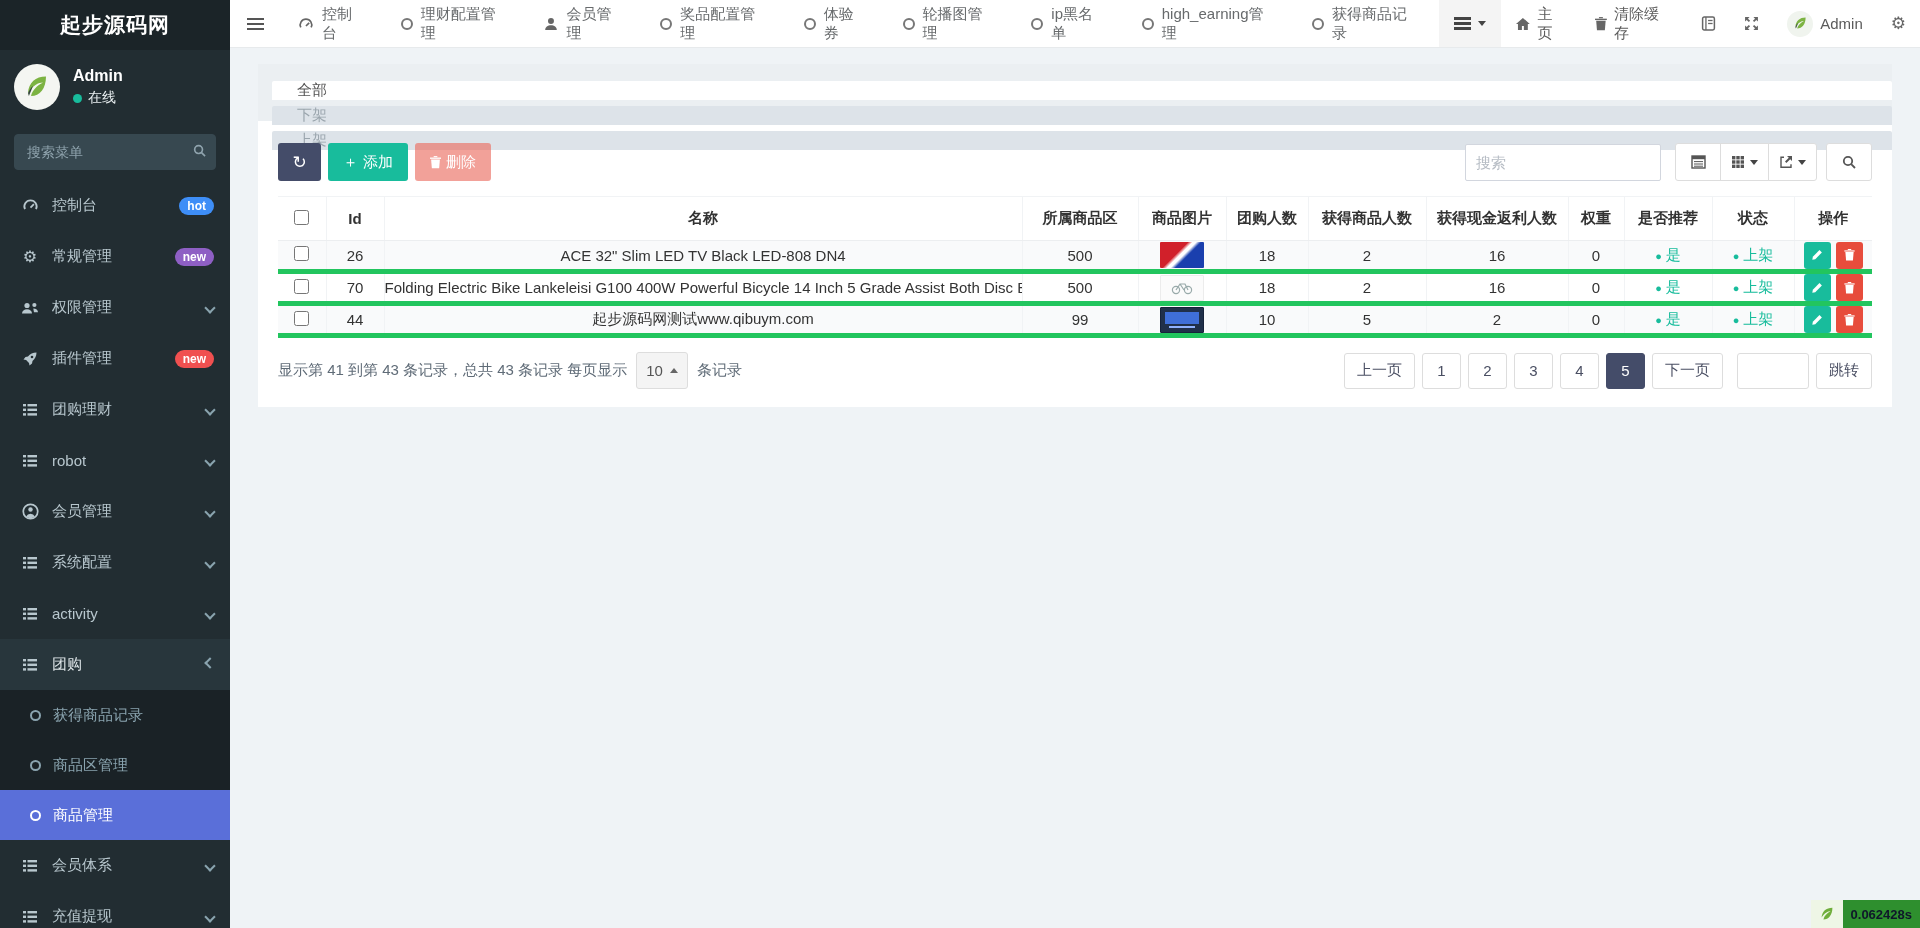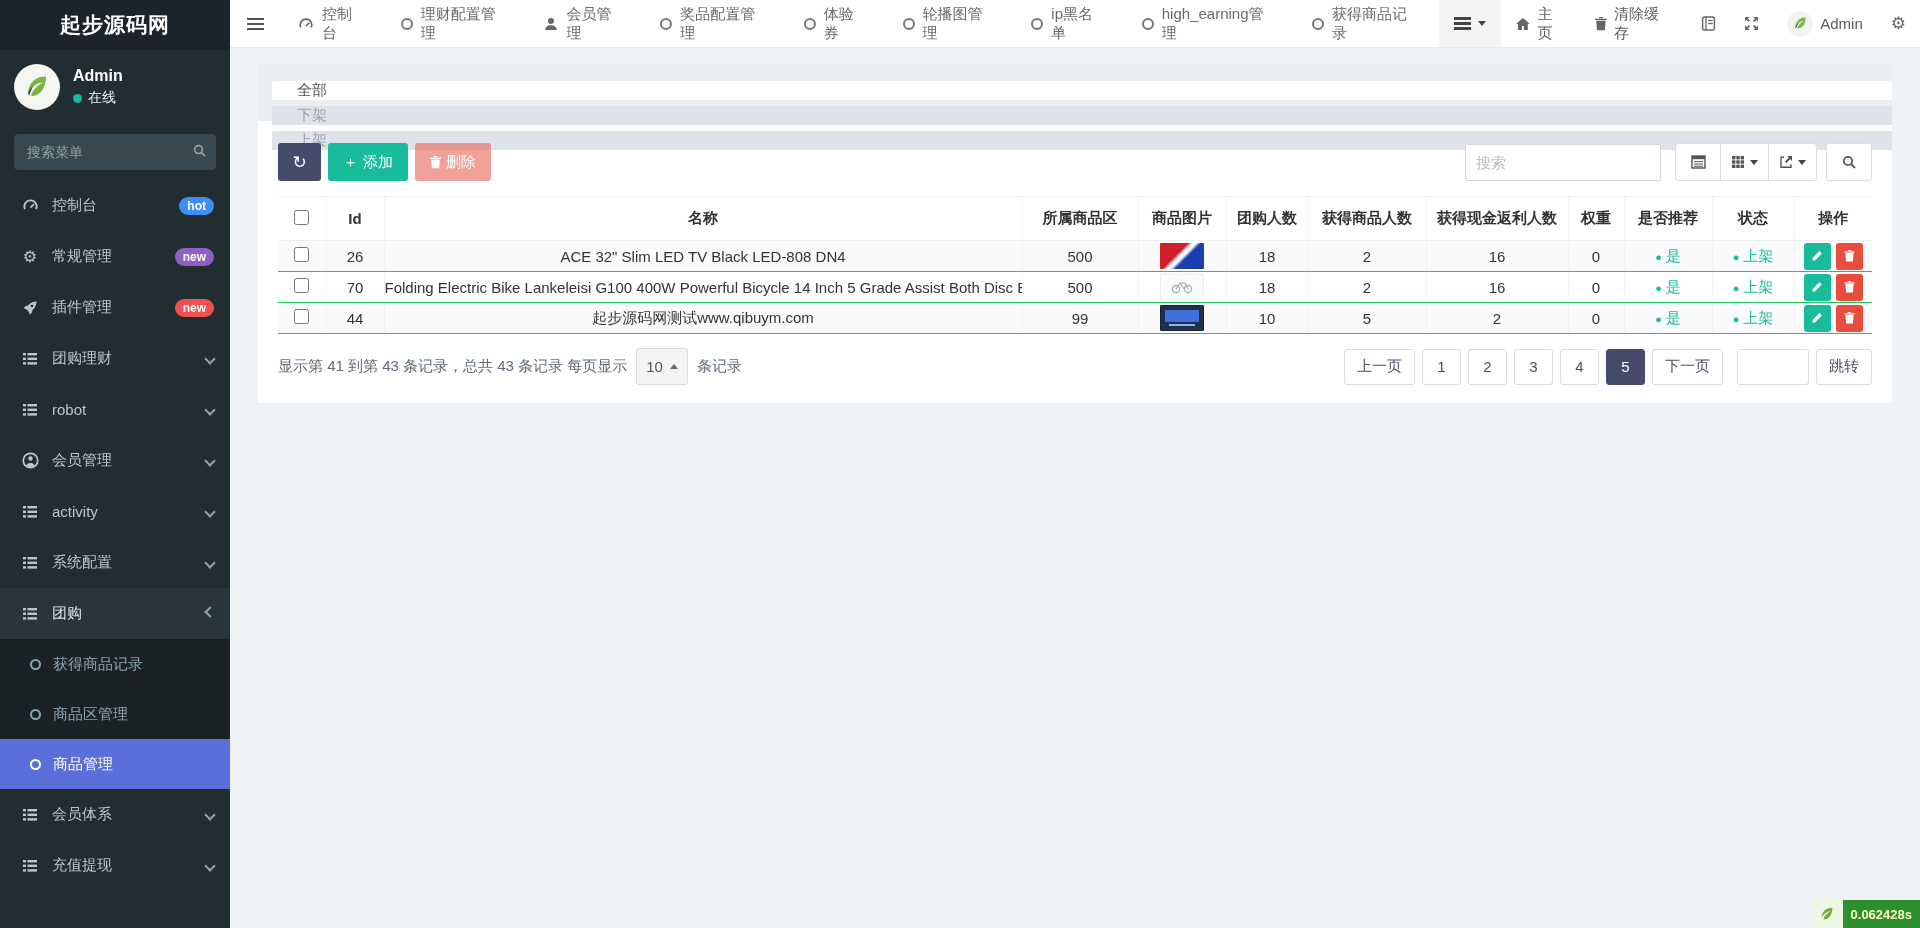--- a/index.html
+++ b/index.html
@@ -75,21 +75,21 @@
   .tool-btn { height:38px; min-width:46px; background:#fff; border:1px solid #ddd; display:inline-flex; align-items:center; justify-content:center; gap:5px; color:#555; cursor:pointer; padding:0 10px; }
   .tool-group .tool-btn + .tool-btn { margin-left:-1px; }
   .tool-btn.first { border-radius:3px 0 0 3px; }
   .tool-btn.last { border-radius:0 3px 3px 0; }
   .tool-btn.solo { border-radius:3px; margin-left:9px; }
 
   
   table { width:100%; border-collapse:collapse; table-layout:fixed; font-size:15px; }
   thead th { height:44px; font-weight:bold; color:#333; text-align:center; border-top:1px solid #f1f3f5; border-bottom:1px solid #eceef0; border-right:1px solid #f1f3f5; }
   thead th:last-child { border-right:none; }
-  tbody td { height:31px; text-align:center; color:#333; border-bottom:1px solid #22c55e; border-right:1px solid #f1f3f5; overflow:hidden; white-space:nowrap; }
+  tbody td { height:31px; text-align:center; color:#333; border-bottom:5px solid #22c55e; border-right:1px solid #f1f3f5; overflow:hidden; white-space:nowrap; }
   tbody td:last-child { border-right:none; }
   tbody tr:nth-child(odd) { background:#f9fafb; }
   input[type="checkbox"] { width:15px; height:15px; cursor:pointer; }
   .text-on { color:#18bc9c; }
   .sdot { color:#18bc9c; font-size:11px; margin-right:4px; }
   .thumb { display:inline-block; width:44px; height:26px; vertical-align:middle; border-radius:1px; }
   .thumb-tv { background:linear-gradient(135deg,#d1202a 0%,#d1202a 40%,#ffffff 47%,#ffffff 52%,#1a3fae 59%,#1a3fae 100%); }
   .thumb-bike { background:#fbfbfb; border:1px solid #ececec; display:inline-flex; align-items:center; justify-content:center; color:#aaa; }
   .thumb-site { background:#20304a; border:1px solid #16233a; position:relative; }
   .thumb-site::after { content:""; position:absolute; left:4px; top:4px; right:4px; bottom:8px; background:#3f6fd8; }
@@ -104,21 +104,21 @@
   .size-select { height:37px; min-width:50px; border:1px solid #ddd; border-radius:3px; background:#f4f4f4; display:inline-flex; align-items:center; justify-content:center; gap:7px; color:#555; cursor:pointer; padding:0 9px; }
   .pg-list { margin-left:auto; display:flex; align-items:center; }
   .pg-btn { min-width:39px; height:36px; border:1px solid #ddd; border-radius:3px; background:#fff; color:#4a4f63; font-size:15px; display:inline-flex; align-items:center; justify-content:center; padding:0 12px; margin-left:7px; cursor:pointer; font-family:inherit; }
   .pg-btn.active { background:#444c69; border-color:#444c69; color:#fff; }
   .jump-input { width:72px; height:36px; border:1px solid #ddd; border-radius:3px; margin-left:14px; outline:none; padding:0 8px; font-size:15px; }
   .jump-btn { height:36px; border:1px solid #ddd; border-radius:3px; background:#fff; color:#4a4f63; font-size:15px; padding:0 12px; margin-left:7px; cursor:pointer; font-family:inherit; }
 
   
   .trace-badge { position:absolute; right:0; bottom:0; height:28px; display:flex; align-items:stretch; cursor:pointer; z-index:50; }
   .trace-logo { width:32px; background:#eef6e6; display:flex; align-items:center; justify-content:center; }
-  .trace-time { background:#2e8f2e; color:#fef9c3; font-size:13px; font-weight:bold; display:flex; align-items:center; padding:0 8px; }
+  .trace-time { background:#2e8f2e; color:#0f172a; font-size:13px; font-weight:bold; display:flex; align-items:center; padding:0 8px; }
 </style>
 </head>
 <body>
 
 <aside class="sidebar">
   <div class="logo">起步源码网</div>
 
   <div class="user-panel">
     <div class="avatar">
       <svg class="svgi" width="30" height="30" viewBox="0 0 20 20">
@@ -151,20 +151,32 @@
             <line x1="8" y1="10" x2="11.2" y2="6.8" stroke="currentColor" stroke-width="1.7"></line>
           </svg>
         </span>
       <span>控制台</span>
       <span class="badge badge-hot">hot</span>
     </li>
     <li class="menu-item">
       <span class="mi-icon">⚙</span>
       <span>常规管理</span>
       <span class="badge badge-purple">new</span>
+    </li>
+    <li class="menu-item">
+      <span class="mi-icon">
+          <svg class="svgi" width="18" height="14" viewBox="0 0 18 14">
+            <circle cx="6" cy="4.5" r="2.6" fill="currentColor"></circle>
+            <path d="M1 12.5c0-2.6 2.2-4.2 5-4.2s5 1.6 5 4.2z" fill="currentColor"></path>
+            <circle cx="13.4" cy="4" r="2.1" fill="currentColor"></circle>
+            <path d="M12.3 7.5c2.7 0 4.7 1.5 4.7 3.8h-4z" fill="currentColor"></path>
+          </svg>
+        </span>
+      <span>权限管理</span>
+      <span class="chev chev-left"></span>
     </li>
     <li class="menu-item">
       <span class="mi-icon">
           <svg class="svgi" width="16" height="16" viewBox="0 0 16 16">
             <path d="M14.5 1.5c-3.5 0-6.5 1.5-8.5 4L3.5 6 1.5 8.5l2.6.5L7 11.9l.5 2.6L10 12.5l.5-2.5c2.5-2 4-5 4-8.5z" fill="currentColor"></path>
             <circle cx="10" cy="6" r="1.3" fill="#222d32"></circle>
           </svg>
         </span>
       <span>插件管理</span>
       <span class="badge badge-red">new</span>
@@ -218,37 +230,37 @@
             <g fill="currentColor">
               <rect x="1" y="1" width="3" height="2.4"></rect>
               <rect x="5.5" y="1" width="9.5" height="2.4"></rect>
               <rect x="1" y="5.6" width="3" height="2.4"></rect>
               <rect x="5.5" y="5.6" width="9.5" height="2.4"></rect>
               <rect x="1" y="10.2" width="3" height="2.4"></rect>
               <rect x="5.5" y="10.2" width="9.5" height="2.4"></rect>
             </g>
           </svg>
         </span>
-      <span>activity</span>
+      <span>系统配置</span>
       <span class="chev chev-left"></span>
     </li>
     <li class="menu-item">
       <span class="mi-icon">
           <svg class="svgi" width="16" height="14" viewBox="0 0 16 14">
             <g fill="currentColor">
               <rect x="1" y="1" width="3" height="2.4"></rect>
               <rect x="5.5" y="1" width="9.5" height="2.4"></rect>
               <rect x="1" y="5.6" width="3" height="2.4"></rect>
               <rect x="5.5" y="5.6" width="9.5" height="2.4"></rect>
               <rect x="1" y="10.2" width="3" height="2.4"></rect>
               <rect x="5.5" y="10.2" width="9.5" height="2.4"></rect>
             </g>
           </svg>
         </span>
-      <span>系统配置</span>
+      <span>activity</span>
       <span class="chev chev-left"></span>
     </li>
     <li class="menu-item open">
       <span class="mi-icon">
           <svg class="svgi" width="16" height="14" viewBox="0 0 16 14">
             <g fill="currentColor">
               <rect x="1" y="1" width="3" height="2.4"></rect>
               <rect x="5.5" y="1" width="9.5" height="2.4"></rect>
               <rect x="1" y="5.6" width="3" height="2.4"></rect>
               <rect x="5.5" y="5.6" width="9.5" height="2.4"></rect>

